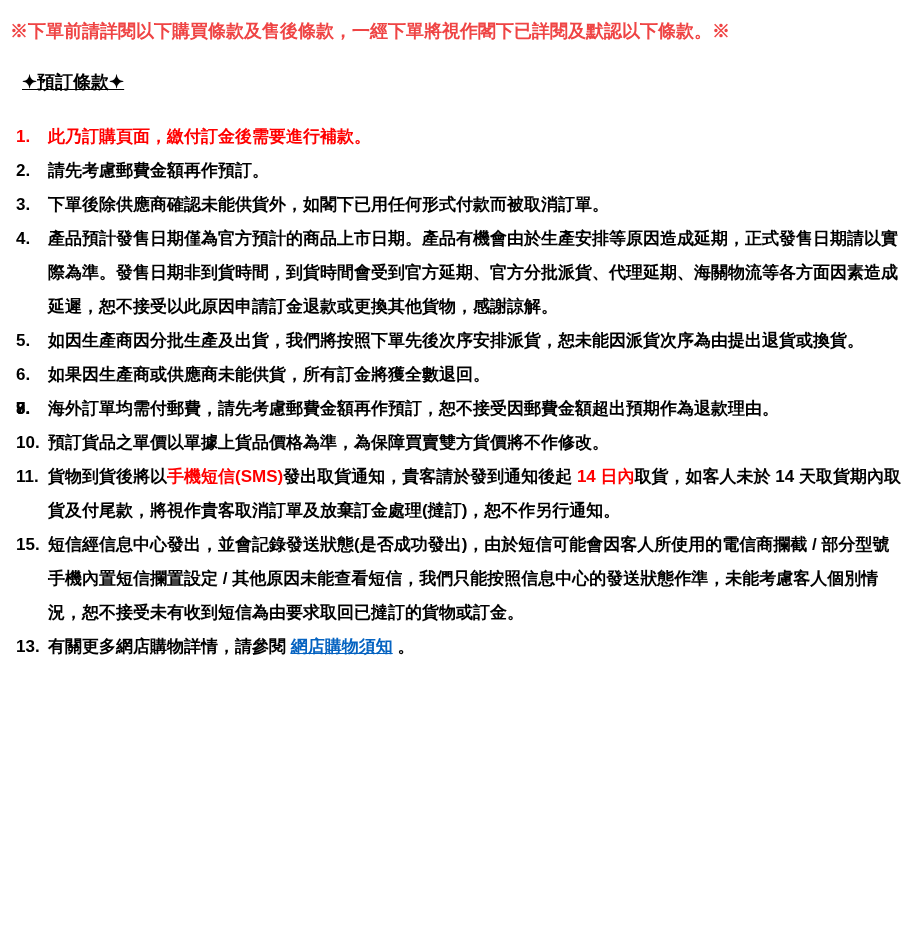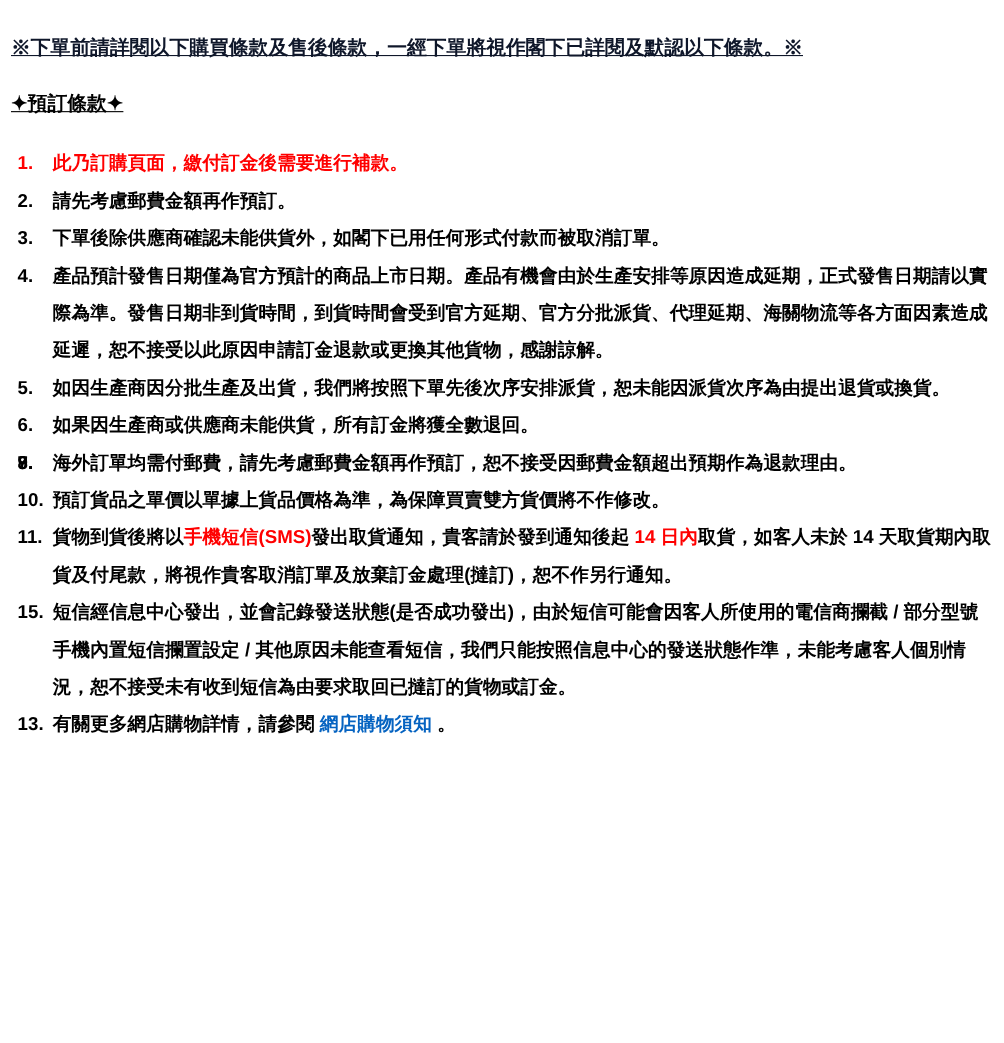--- a/index.html
+++ b/index.html
@@ -10,32 +10,31 @@
     background: #ffffff;
     font-family: "Liberation Sans", sans-serif;
     font-weight: 700;
     color: #000000;
     font-size: 17px;
   }
   .page {
     padding: 10px 8px 12px 8px;
   }
   .notice {
-    color: #0f172a;
-    text-decoration: underline;
+    color: #ef4444;
     font-size: 18px;
     line-height: 26px;
-    margin: 20px 0 26px 2px;
+    margin: 8px 0 26px 2px;
   }
   .section-title {
     color: #000000;
     text-decoration: underline;
     font-size: 18px;
     line-height: 24px;
-    margin: 0 0 26px 2px;
+    margin: 0 0 26px 14px;
   }
   .terms-list {
     margin: 0;
     padding: 0;
   }
   .term {
     position: relative;
     padding-left: 40px;
     line-height: 34px;
     color: #000000;
@@ -44,20 +43,21 @@
     position: absolute;
     left: 8px;
     top: 0;
   }
   .term.red { color: #ff0000; }
   .em-red {
     color: #ff0000;
   }
   .link {
     color: #0563c1;
+    text-decoration: underline;
     cursor: pointer;
   }
 </style>
 </head>
 <body>
 
 <div class="page">
 
   <div class="notice">※下單前請詳閱以下購買條款及售後條款，一經下單將視作閣下已詳閱及默認以下條款。※</div>
 

